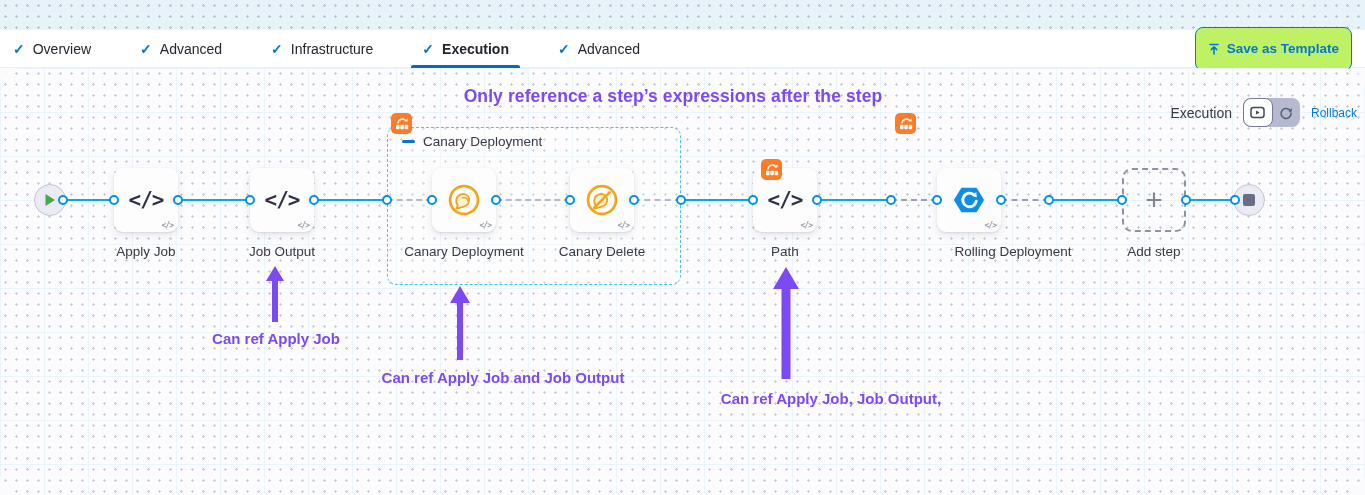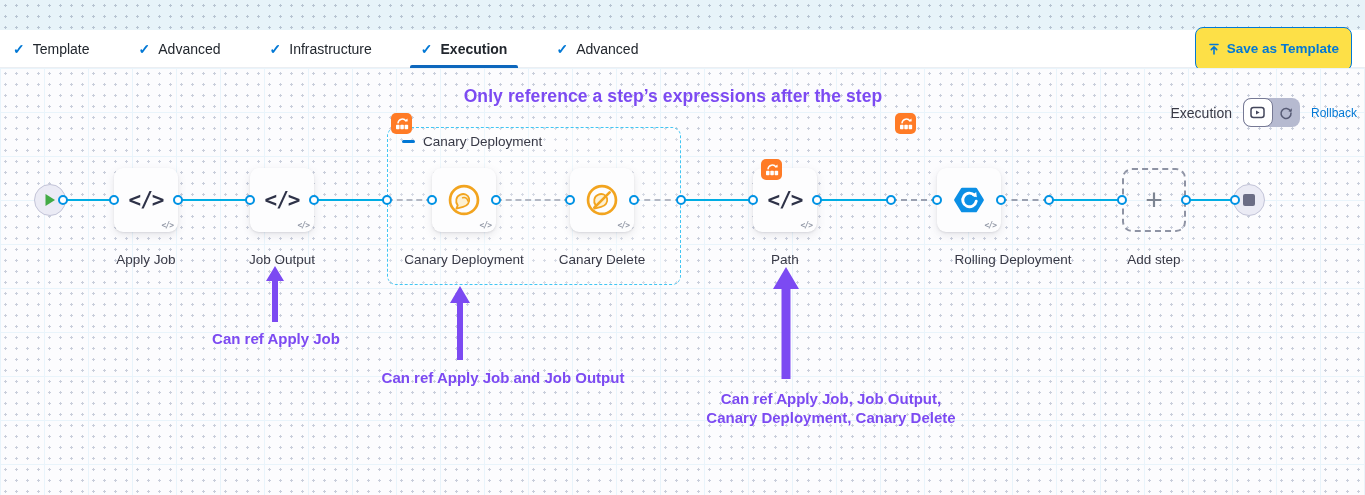--- a/index.html
+++ b/index.html
@@ -27,33 +27,34 @@
   }
   .tab .check { color:#0278d5; font-size:14px; font-weight:700; }
   .tab.active .tab-label { font-weight:700; }
   .tab.active::after {
     content:""; position:absolute; left:0; right:0; bottom:-1px; height:3px;
     background:#0d67bd; border-radius:2px 2px 0 0;
   }
   .tab-bar-right { margin-left:auto; display:flex; align-items:center; padding-right:13px; }
   .save-template-btn {
     display:flex; align-items:center; gap:7px; height:44px; padding:0 12px;
-    background:#fde047; border:1.5px solid #0278d5; border-radius:8px;
+    background:#bef264; border:1.5px solid #0278d5; border-radius:8px;
     color:#0278d5; font-size:13.5px; font-weight:700; cursor:pointer;
   }
 
   
   .canvas {
     position:absolute; top:68px; left:0; width:1365px; height:427px;
     background-color:#fcfcfe;
     background-image:
       linear-gradient(#e9f4fb 1px, transparent 1px),
       linear-gradient(90deg, #e9f4fb 1px, transparent 1px),
       radial-gradient(circle, #c9cedb 1px, transparent 1.25px);
     background-size: 44px 44px, 44px 44px, 11px 11px;
+    border-radius: 21px;
   }
 
   .annotation-title {
     position:absolute; left:300px; top:18px; width:746px; text-align:center;
     font-size:17.5px; font-weight:700; color:#7c4af2; letter-spacing:.1px;
   }
 
   
   .mode-row { position:absolute; top:30px; right:8px; display:flex; align-items:center; gap:11px; }
   .mode-label { font-size:14px; color:#383946; }
@@ -92,21 +93,21 @@
     box-shadow:0 1px 2px rgba(40,41,61,.1), 0 3px 8px rgba(96,97,112,.14);
     display:flex; align-items:center; justify-content:center; cursor:pointer; z-index:3;
   }
   .code-glyph { font-family:"DejaVu Sans Mono", monospace; font-size:21px; font-weight:700; color:#2e3248; letter-spacing:-1px; }
   .mini-code {
     position:absolute; right:5px; bottom:2px;
     font-family:"DejaVu Sans Mono", monospace; font-size:8px; font-weight:700; color:#9298a6; letter-spacing:-1px;
   }
   .node-label {
     position:absolute; width:120px; text-align:center;
-    font-size:13.5px; color:#383946; line-height:20px; z-index:4;margin-top:8px;
+    font-size:13.5px; color:#383946; line-height:20px; z-index:4;
   }
   .terminal {
     position:absolute; width:32px; height:32px; border-radius:50%;
     background:#ebebf5; border:1px solid #c3c4d8;
     display:flex; align-items:center; justify-content:center; z-index:3;
   }
   .add-step {
     position:absolute; width:64px; height:64px; border:2px dashed #8e93a4; border-radius:10px;
     display:flex; align-items:center; justify-content:center; cursor:pointer; z-index:3;
     color:#7d8592; font-size:30px; font-weight:400;
@@ -120,21 +121,21 @@
   .note.center { text-align:center; }
 </style>
 </head>
 <body>
 
 <div class="top-strip"></div>
 
 <div class="tab-bar">
   <div class="tab">
     <span class="check">✓</span>
-    <span class="tab-label">Template</span>
+    <span class="tab-label">Overview</span>
   </div>
   <div class="tab">
     <span class="check">✓</span>
     <span class="tab-label">Advanced</span>
   </div>
   <div class="tab">
     <span class="check">✓</span>
     <span class="tab-label">Infrastructure</span>
   </div>
   <div class="tab active">
@@ -332,16 +333,15 @@
     <path d="M14 0L4 17h7v57h6V17h7z" fill="#7c4af2"></path>
   </svg>
   <svg class="arrow" style="left:769px;top:199px" width="34" height="112" viewBox="0 0 34 112">
     <path d="M17 0L4 22h8.5v90h9V22H30z" fill="#7c4af2"></path>
   </svg>
 
   <div class="note center" style="left:372px;top:300px;width:262px">Can ref Apply Job and Job Output</div>
   <div class="note center" style="left:196px;top:261px;width:160px">Can ref Apply Job</div>
   <div class="note" style="left:681px;top:321px;width:300px">
     <div>Can ref Apply Job, Job Output,</div>
-    <div>Canary Deployment, Canary Delete</div>
   </div>
 
 </div>
 
 </body></html>

